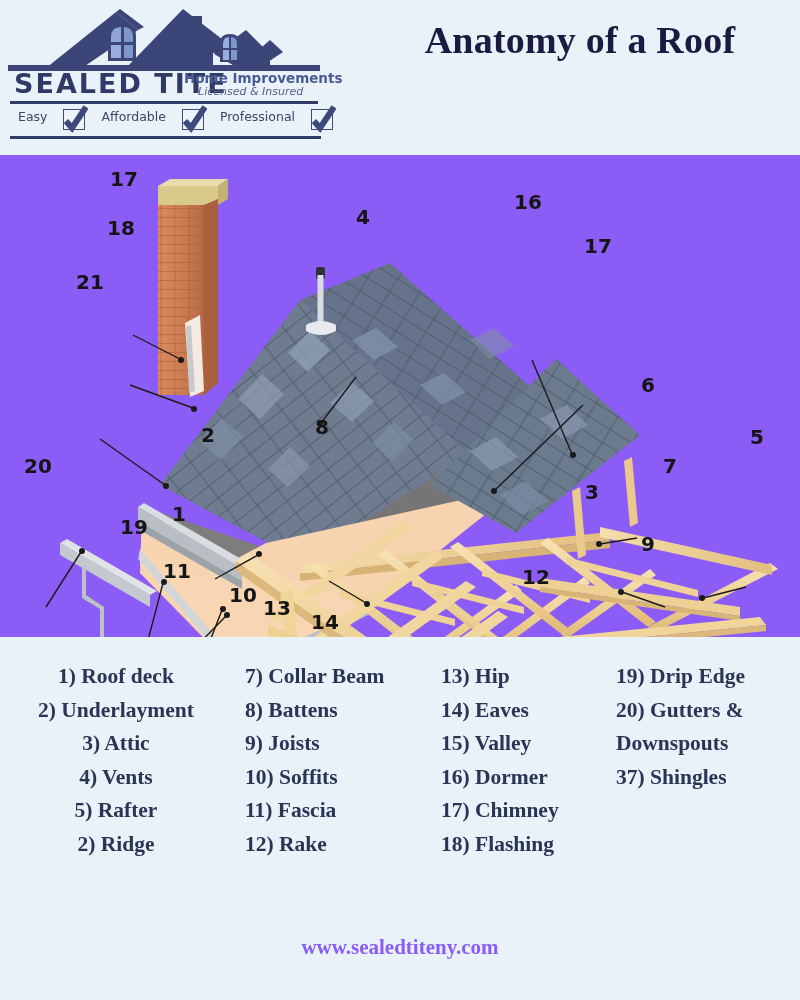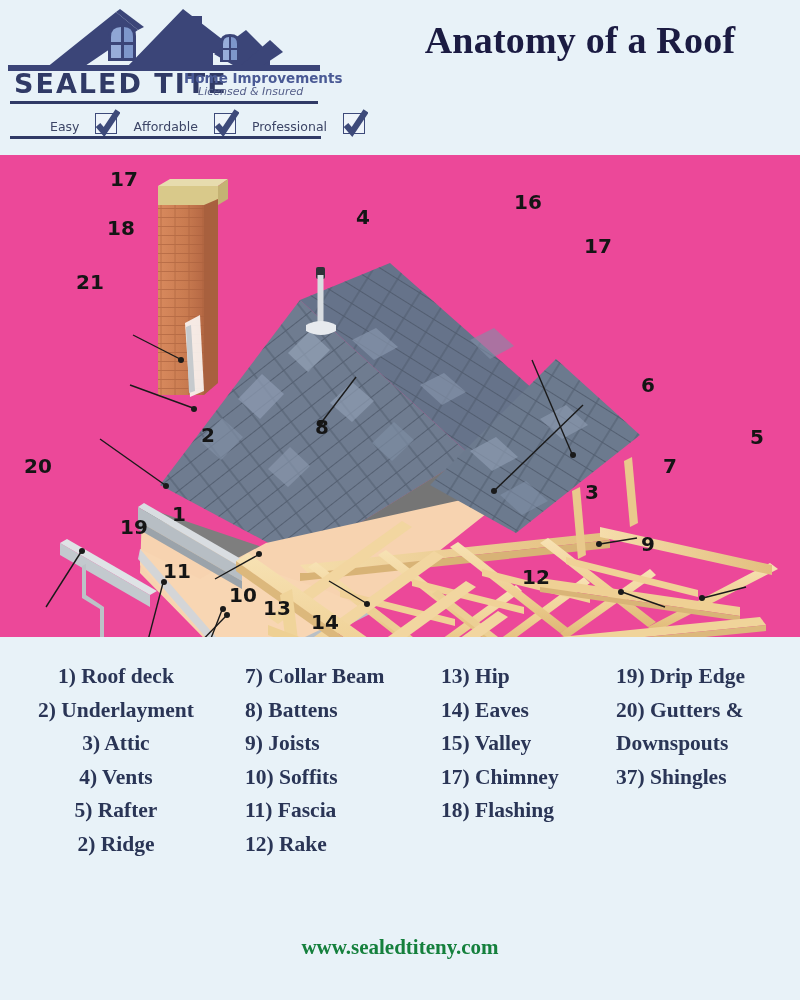--- a/index.html
+++ b/index.html
@@ -35,21 +35,21 @@
   .logo-rule {
     position: absolute; left: 2px; top: 95px; width: 308px; height: 3px;
     background: #303a66;
   }
   .logo-rule2 {
     position: absolute; left: 2px; top: 130px; width: 311px; height: 3px;
     background: #303a66;
   }
   .badges {
     position: absolute; left: 10px; top: 103px; width: 305px; height: 25px;
-    display: flex; align-items: flex-end; gap: 16px; margin-left: 32px;
+    display: flex; align-items: flex-start; gap: 16px;
   }
   .badge-label {
     font-family: "DejaVu Sans", sans-serif; font-size: 12.5px; color: #3c4566;
     white-space: nowrap;
   }
   .check-box {
     position: relative; width: 22px; height: 21px;
     border: 1.5px solid #3d4a7a; background: #eef4fa; flex: none;
   }
   .check-box svg { position: absolute; left: -2px; top: -6px; }
@@ -58,21 +58,21 @@
     position: absolute; left: 370px; top: 18px; width: 420px;
     text-align: center;
     font-family: "Liberation Serif", "DejaVu Serif", serif;
     font-weight: bold; font-size: 38px; color: #1b1b42;
     letter-spacing: 0.2px;
   }
 
   
   .diagram-panel {
     position: absolute; left: 0; top: 155px; width: 800px; height: 482px;
-    background: #ec4899; overflow: hidden;
+    background: #8b5cf6; overflow: hidden;
   }
   .diagram-panel svg { display: block; }
 
   .lbl {
     position: absolute;
     font-family: "DejaVu Sans", sans-serif;
     font-weight: bold; font-size: 20px; color: #151515;
     line-height: 1; white-space: nowrap;
   }
 
@@ -88,21 +88,21 @@
   }
   .col1 { left: 38px; text-align: center; }
   .col2 { left: 245px; }
   .col3 { left: 441px; }
   .col4 { left: 616px; }
 
   .footer {
     position: absolute; left: 0; top: 935px; width: 800px;
     text-align: center;
     font-family: "Liberation Serif", "DejaVu Serif", serif;
-    font-weight: bold; font-size: 21px; color: #15803d;
+    font-weight: bold; font-size: 21px; color: #8b5cf6;
   }
 </style>
 </head>
 <body>
 
 <div class="page">
 
   <div class="header">
 
     <div class="logo">
@@ -418,20 +418,21 @@
       <div class="legend-item">8) Battens</div>
       <div class="legend-item">9) Joists</div>
       <div class="legend-item">10) Soffits</div>
       <div class="legend-item">11) Fascia</div>
       <div class="legend-item">12) Rake</div>
     </div>
     <div class="legend-col col3">
       <div class="legend-item">13) Hip</div>
       <div class="legend-item">14) Eaves</div>
       <div class="legend-item">15) Valley</div>
+      <div class="legend-item">16) Dormer</div>
       <div class="legend-item">17) Chimney</div>
       <div class="legend-item">18) Flashing</div>
     </div>
     <div class="legend-col col4">
       <div class="legend-item">19) Drip Edge</div>
       <div class="legend-item">20) Gutters &amp;</div>
       <div class="legend-item">Downspouts</div>
       <div class="legend-item">37) Shingles</div>
     </div>
   </div>

